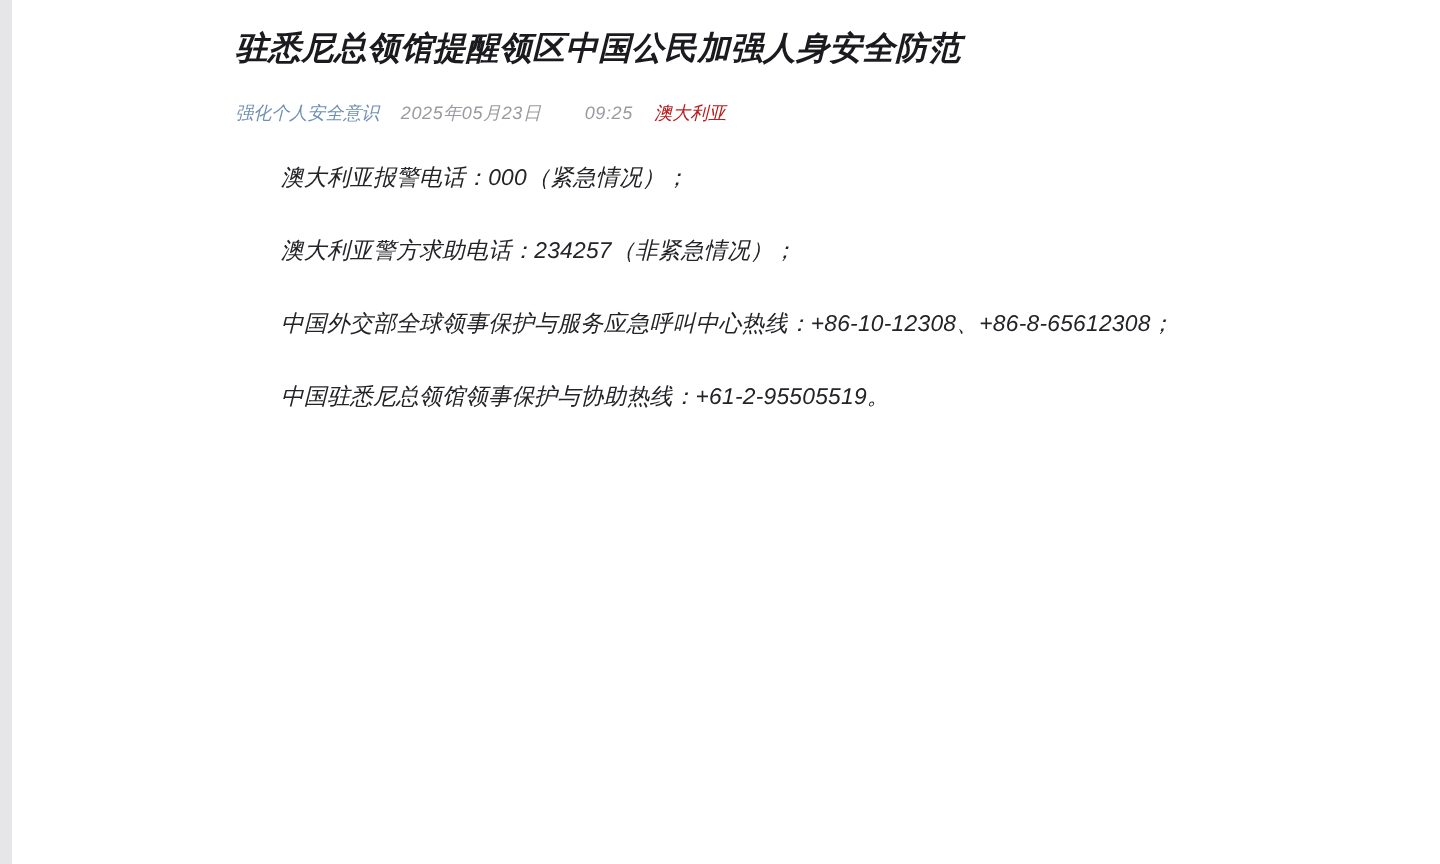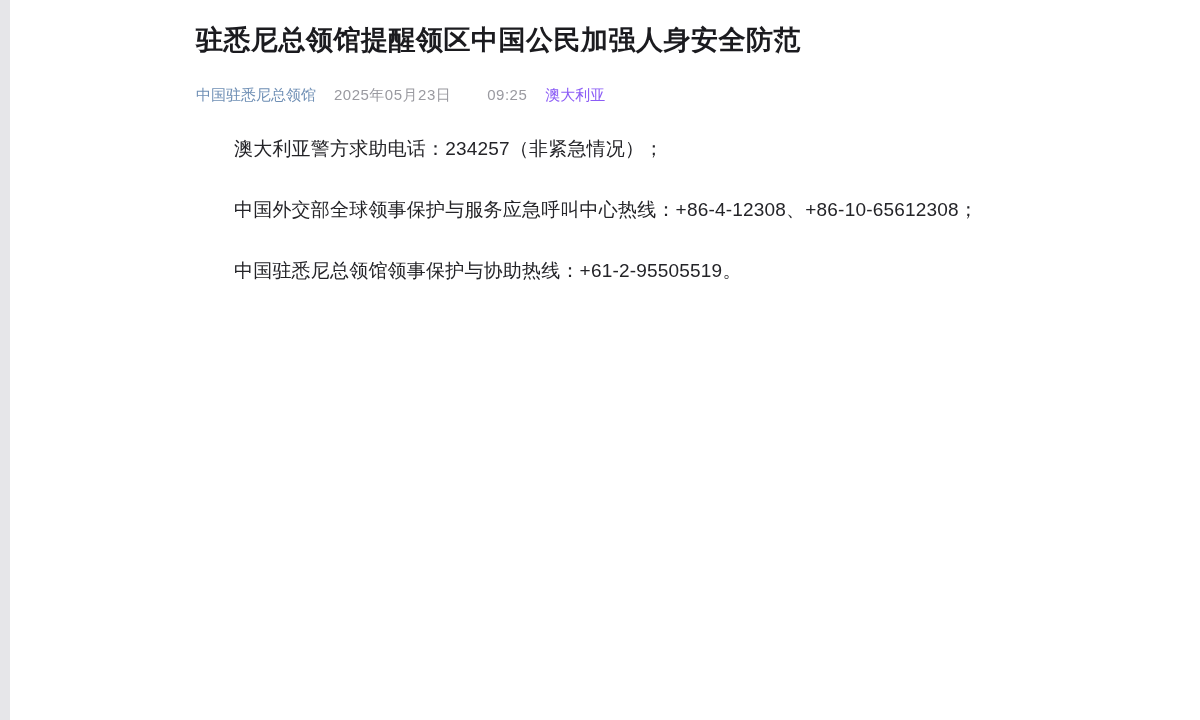--- a/index.html
+++ b/index.html
@@ -27,20 +27,21 @@
     top: 0;
     width: 10px;
     height: 720px;
     background: #e6e6e9;
   }
   .article {
     position: absolute;
     left: 196px;
     top: 0;
     width: 856px;
+    font-style: italic;
   }
   .article-title {
     margin: 0;
     padding-top: 20px;
     font-size: 27px;
     line-height: 40px;
     font-weight: bold;
     letter-spacing: 0.5px;
     color: #1b1b1f;
   }
@@ -63,21 +64,21 @@
     letter-spacing: 0.5px;
     text-align: right;
   }
   .meta .time {
     color: #9a9aa0;
     margin-right: 18px;
     letter-spacing: 0.5px;
     margin-left: 28px;
   }
   .meta .region {
-    color: #8b5cf6;
+    color: #b91c1c;
     text-align: right;
   }
   .body {
     margin-top: 22px;
   }
   .para {
     margin: 0 0 22px 0;
     font-size: 19px;
     line-height: 41px;
     color: #242428;
@@ -93,26 +94,27 @@
 
 <div class="page">
 
   <div class="left-rail"></div>
 
   <div class="article">
 
     <h1 class="article-title">驻悉尼总领馆提醒领区中国公民加强人身安全防范</h1>
 
     <div class="meta">
-      <span class="source">中国驻悉尼总领馆</span>
+      <span class="source">强化个人安全意识</span>
       <span class="date">2025年05月23日</span>
       <span class="time">09:25</span>
       <span class="region">澳大利亚</span>
     </div>
 
     <div class="body">
+      <p class="para tight">澳大利亚报警电话：000（紧急情况）；</p>
       <p class="para tight">澳大利亚警方求助电话：234257（非紧急情况）；</p>
-      <p class="para tight">中国外交部全球领事保护与服务应急呼叫中心热线：+86-4-12308、+86-10-65612308；</p>
+      <p class="para tight">中国外交部全球领事保护与服务应急呼叫中心热线：+86-10-12308、+86-8-65612308；</p>
       <p class="para tight">中国驻悉尼总领馆领事保护与协助热线：+61-2-95505519。</p>
     </div>
 
   </div>
 </div>
 
 </body></html>

